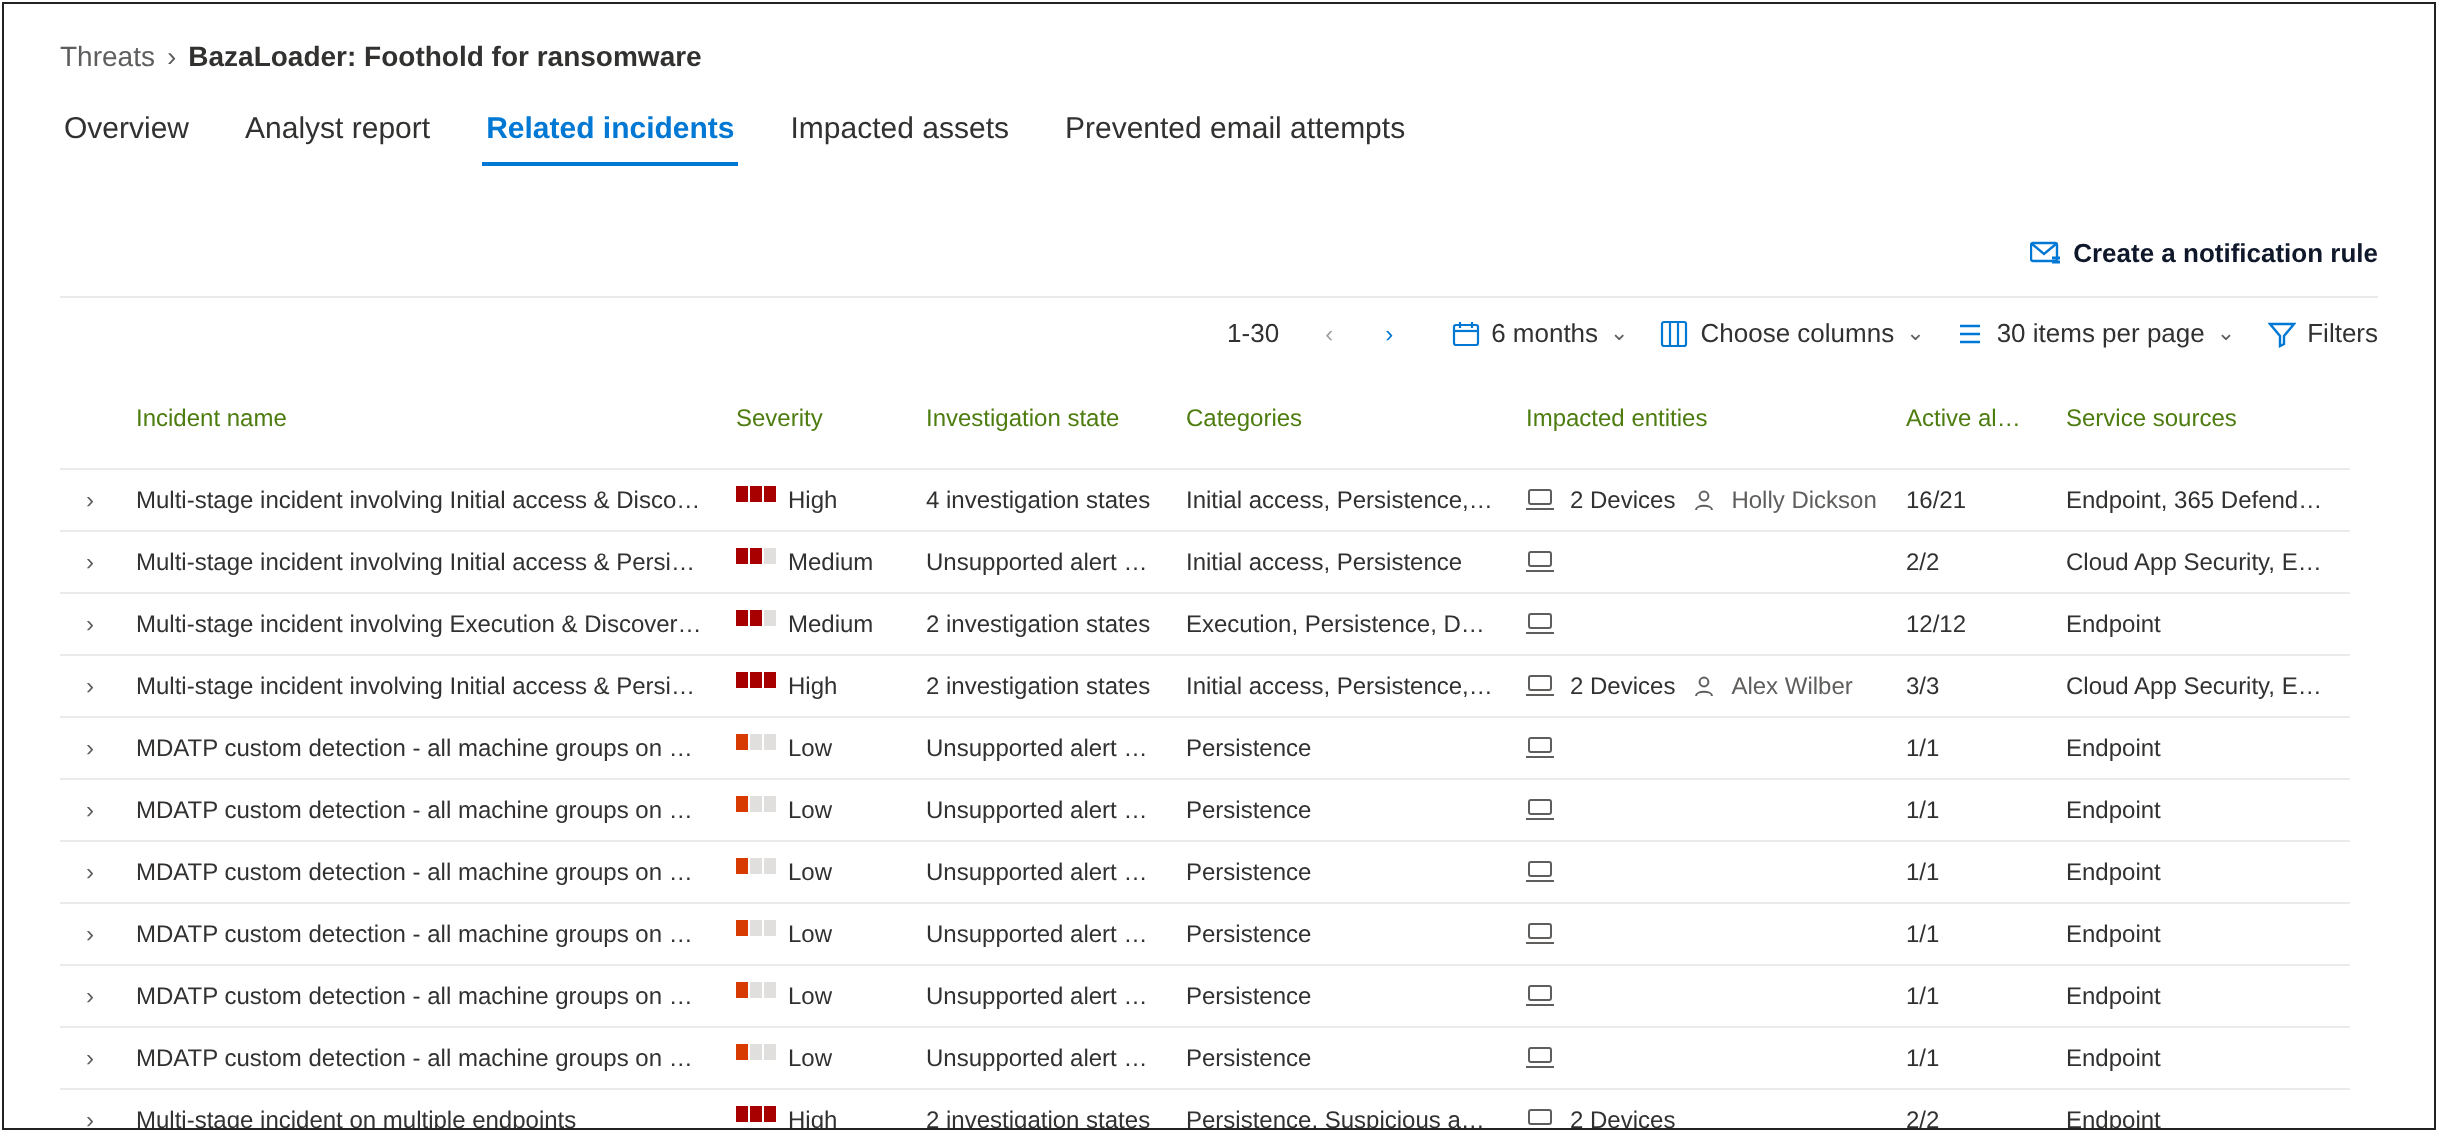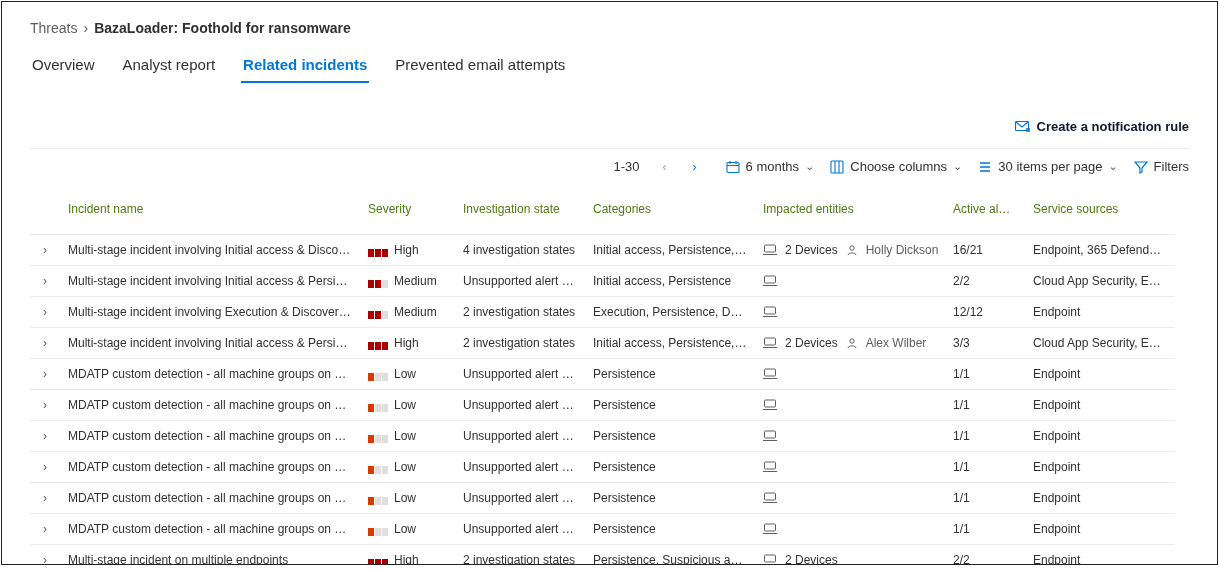--- a/index.html
+++ b/index.html
@@ -88,21 +88,21 @@
   tbody td {
     padding: 8px 8px;
     font-size: 12px;
     color: #323130;
     white-space: nowrap;
     overflow: hidden;
     text-overflow: ellipsis;
     vertical-align: middle;
   }
   .expand { text-align:center; cursor:pointer; color:#605e5c; }
-  .sev-cell { display:flex; align-items:flex-end; gap:6px; }
+  .sev-cell { display:flex; align-items:flex-start; gap:6px; }
   .sev-bars { display:flex; gap:1px; }
   .sev-bars span { width:6px; height:8px; background:#e1dfdd; display:block; }
   .sev-bars.high span:nth-child(1),
   .sev-bars.high span:nth-child(2),
   .sev-bars.high span:nth-child(3) { background:#a80000; }
   .sev-bars.medium span:nth-child(1),
   .sev-bars.medium span:nth-child(2) { background:#a80000; }
   .sev-bars.low span:nth-child(1) { background:#d83b01; }
 
   .ent-cell { display:flex; align-items:center; gap:8px; color:#605e5c; }
@@ -125,20 +125,21 @@
   <div class="breadcrumb">
     <span class="bc-root">Threats</span>
     <span class="bc-sep">›</span>
     <span class="bc-leaf">BazaLoader: Foothold for ransomware</span>
   </div>
 
   <div class="tabs" id="tabs">
       <div class="tab">Overview</div>
       <div class="tab">Analyst report</div>
       <div class="tab active">Related incidents</div>
+      <div class="tab">Impacted assets</div>
       <div class="tab">Prevented email attempts</div>
     </div>
 
   <div class="topbar-right">
     <div class="link-action">
       <svg class="icon-svg" width="16" height="14" viewBox="0 0 16 14" fill="none" stroke="#0078d4" stroke-width="1.2">
         <rect x="0.5" y="1.5" width="13" height="9" rx="1"></rect>
           <path d="M1 2 L7 7 L13 2"></path>
         <path d="M11 9 L15 9 M11 11 L15 11" stroke-width="1.5"></path>
       </svg>

